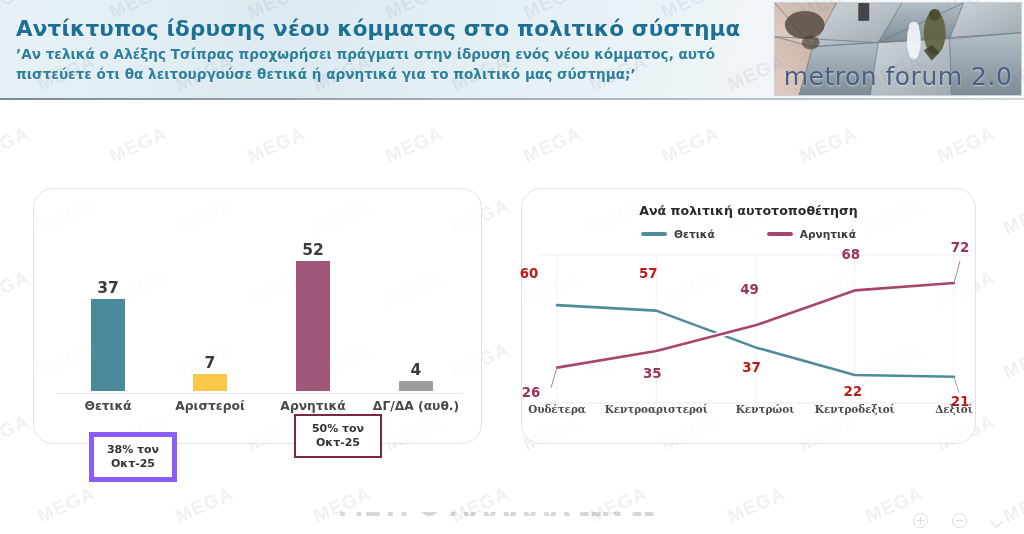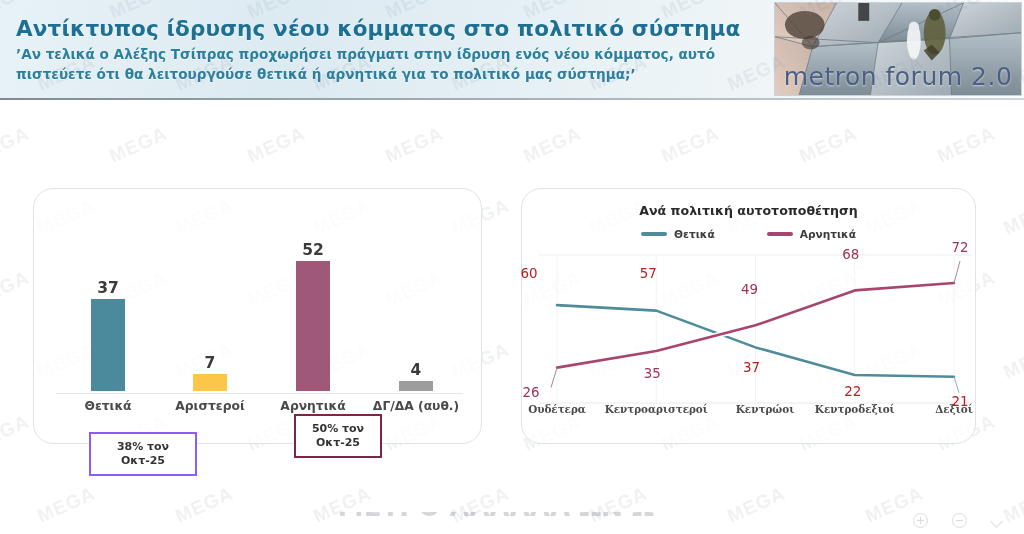--- a/index.html
+++ b/index.html
@@ -83,21 +83,21 @@
   .cat-lbl{
     position:absolute; top:210px; width:120px; text-align:center;
     font-size:12.3px; font-weight:700; color:#4a4a4a;
     font-family:"DejaVu Sans","Liberation Sans",sans-serif;
   }
   .callout{
     position:absolute; text-align:center; padding:6px 4px 7px;
     font-size:11px; font-weight:700; line-height:13.5px; color:#333;
     background:#fff; font-family:"DejaVu Sans","Liberation Sans",sans-serif;
   }
-  #callout-pos{ left:55px; top:243px; width:108px; border:2px solid #8b5cf6; }
+  #callout-pos{ left:55px; top:243px; width:88px; border:5px solid #8b5cf6; }
   #callout-neg{ left:260px; top:225px; width:88px; border:2px solid #7e2545; }
 
   
   .lc-title{
     position:absolute; left:0; right:0; top:14px; text-align:center;
     font-size:12.6px; font-weight:700; color:#2a2a2a;
     font-family:"DejaVu Sans","Liberation Sans",sans-serif;
   }
   .lc-legend{
     position:absolute; left:0; right:0; top:39px;
@@ -108,21 +108,21 @@
   .lg-text{ font-size:10.6px; font-weight:700; color:#3c3c3c;
             font-family:"DejaVu Sans","Liberation Sans",sans-serif; }
   #lc-svg{ position:absolute; left:0; top:0; width:455px; height:256px; }
   .lc-cat{
     position:absolute; top:214px; width:130px; text-align:center;
     font-size:10.4px; font-weight:700; color:#4a4a4a;
     font-family:"DejaVu Serif","Liberation Serif",serif;
   }
   .pt-lbl{
     position:absolute; width:44px; text-align:center;
-    font-size:13.4px; font-weight:400;
+    font-size:13.4px; font-weight:700;
     font-family:"DejaVu Sans","Liberation Sans",sans-serif;
   }
   .pt-pos{ color:#b91c1c; }
   .pt-neg{ color:#9c3159; }
 
   
   .btm-text{
     position:absolute; left:226px; bottom:0px; width:540px; height:22px; overflow:hidden;
     z-index:4;
   }

